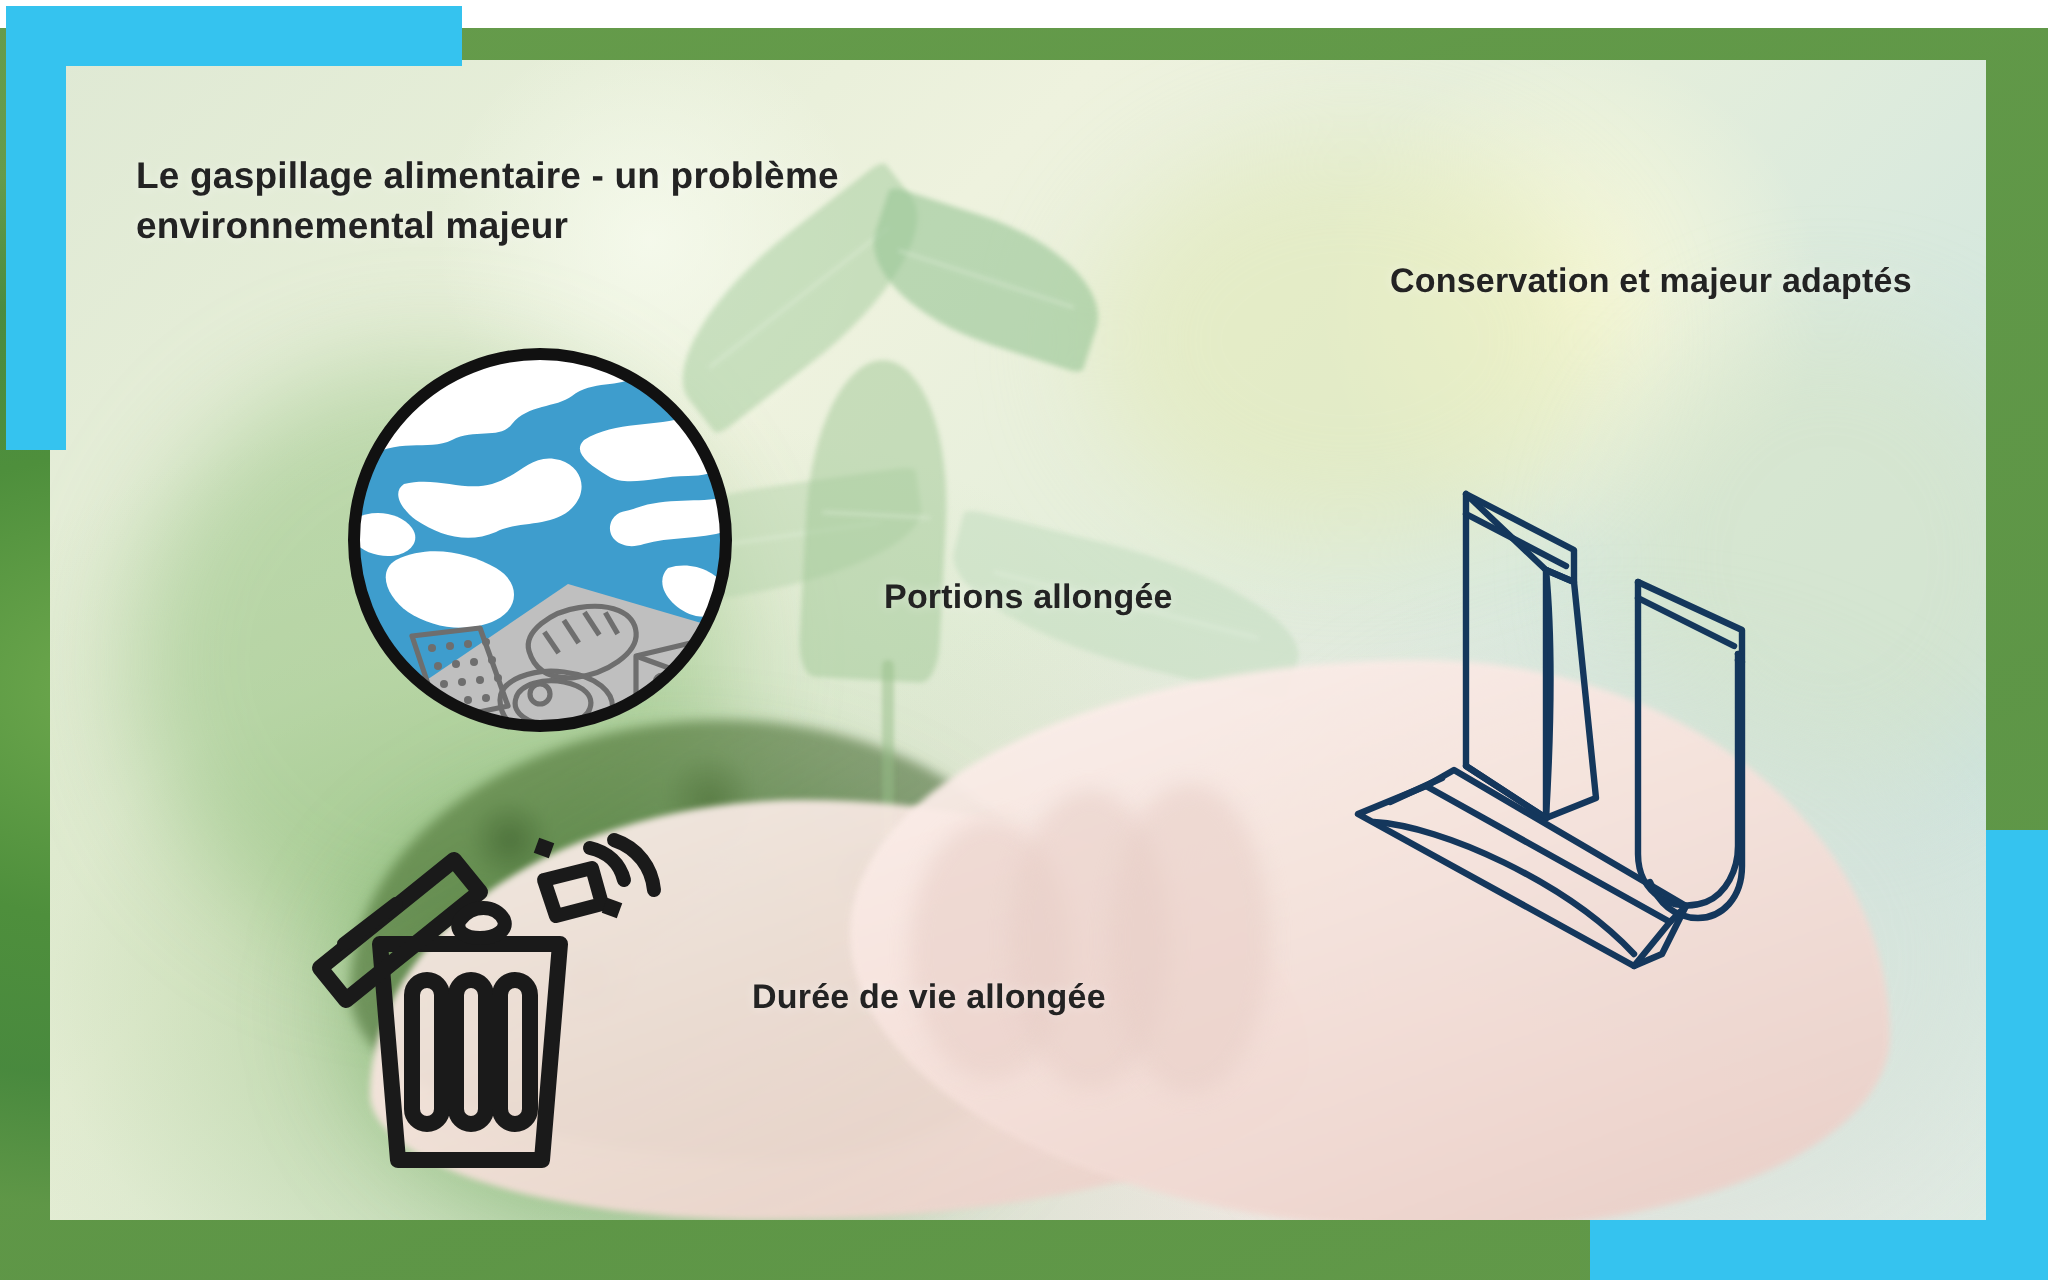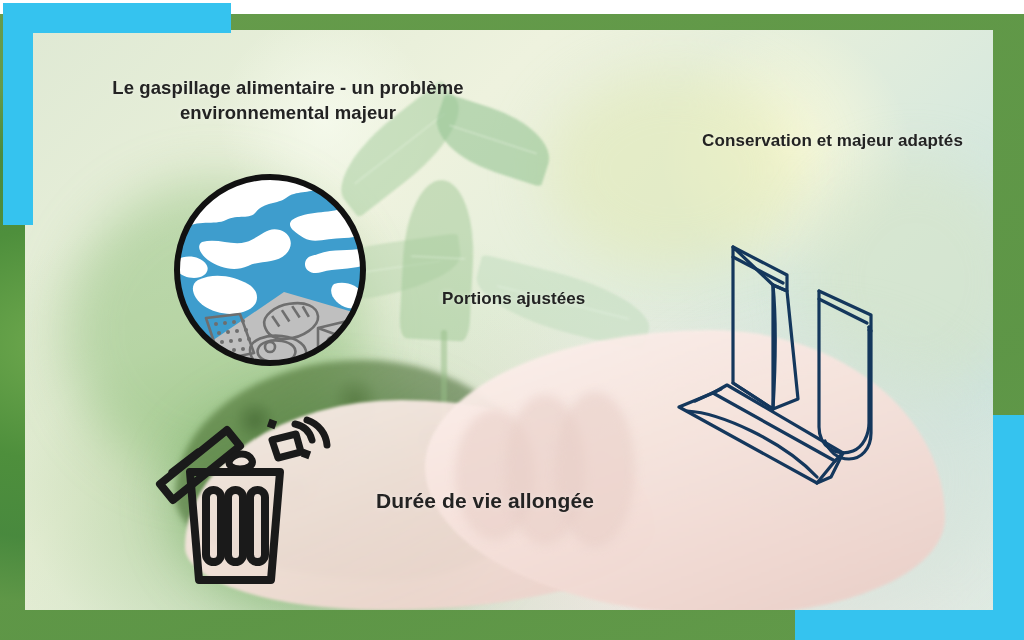--- a/index.html
+++ b/index.html
@@ -4,21 +4,21 @@
 <title>Infographie gaspillage alimentaire</title>
 <style>
   * { margin:0; padding:0; box-sizing:border-box; }
   html,body { width:1024px; height:640px; overflow:hidden; }
   body {
     font-family:"Liberation Sans", sans-serif;
     background:#ffffff;
     position:relative;
   }
 
-  #stage { position:absolute; inset:0; width:1024px; height:640px; overflow:hidden; background:#ffffff;text-align:center; }
+  #stage { position:absolute; inset:0; width:1024px; height:640px; overflow:hidden; background:#ffffff; }
 
   
   .photo-outer{
     position:absolute; left:0; top:14px; width:1024px; height:626px;
     background:
       radial-gradient(ellipse 340px 260px at 60px 330px, #6fa94e 0%, #4e8f3c 45%, rgba(70,135,60,.9) 75%, rgba(95,150,70,.85) 100%),
       linear-gradient(160deg,#8dbb68 0%, #6ba552 35%, #57954a 70%, #72ae5c 100%);
   }
 
   
@@ -101,21 +101,21 @@
   .label{
     position:absolute;
     color:#232323;
     font-weight:bold;
     letter-spacing:.1px;
     text-shadow:0 0 6px rgba(255,255,255,.45);
   }
   #label-title{ left:68px;  top:75px;  width:440px; font-size:18.5px; line-height:25px; }
   #label-conservation{ left:695px; top:128px; width:275px; font-size:17px; line-height:25px; }
   #label-portions{ left:442px; top:289px; font-size:17px; }
-  #label-duree{ left:376px; top:489px; font-size:21px; }
+  #label-duree{ left:376px; top:489px; font-size:17px; }
 
   
   #globe-icon{ position:absolute; left:168px; top:168px; width:204px; height:204px; }
   
   #trash-icon{ position:absolute; left:152px; top:412px; width:180px; height:178px; }
   
   #pouch-icon{ position:absolute; left:665px; top:235px; width:250px; height:255px; }
 
   svg{ display:block; overflow:visible; }
 </style>
@@ -301,17 +301,17 @@
           <path d="M22,176 C56,178 118,206 152,242"></path>
         </g>
       </g>
     </svg>
   </div>
 
   <div class="label" id="label-title" style="color: rgb(35, 35, 35);">Le gaspillage alimentaire - un problème environnemental majeur</div>
 
   <div class="label" id="label-conservation" style="color: rgb(35, 35, 35);">Conservation et majeur adaptés</div>
 
-  <div class="label" id="label-portions" style="color: rgb(35, 35, 35);">Portions ajustées</div>
+  <div class="label" id="label-portions" style="color: rgb(35, 35, 35);">Portions allongée</div>
 
   <div class="label" id="label-duree" style="color: rgb(35, 35, 35);">Durée de vie allongée</div>
 
 </div>
 
 </body></html>

